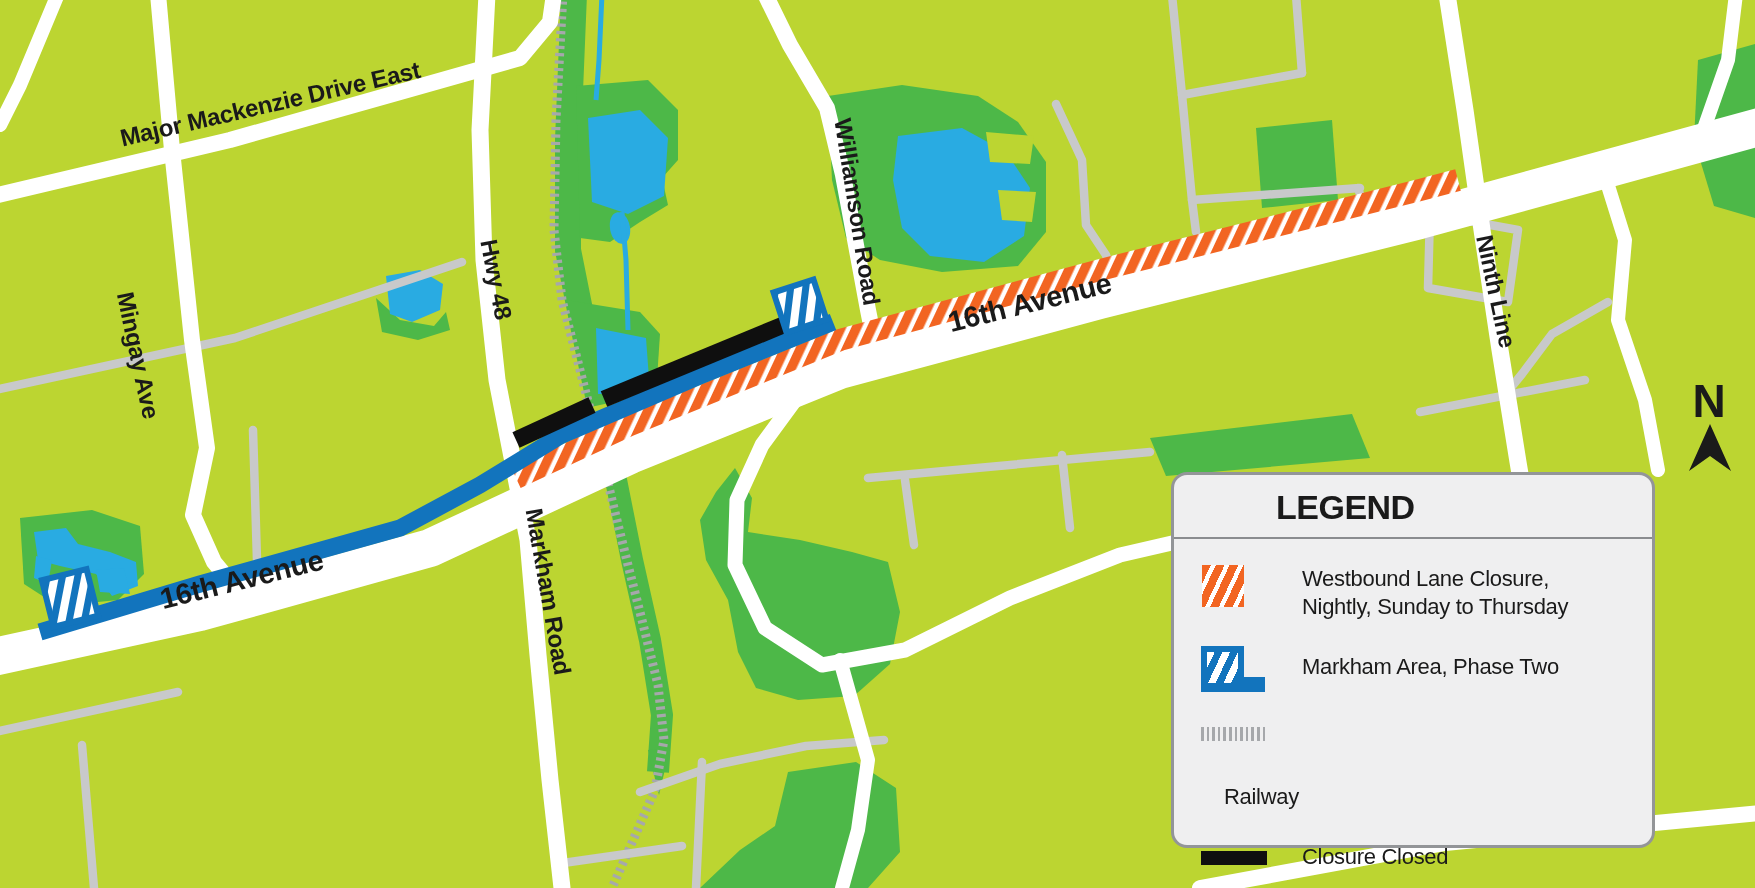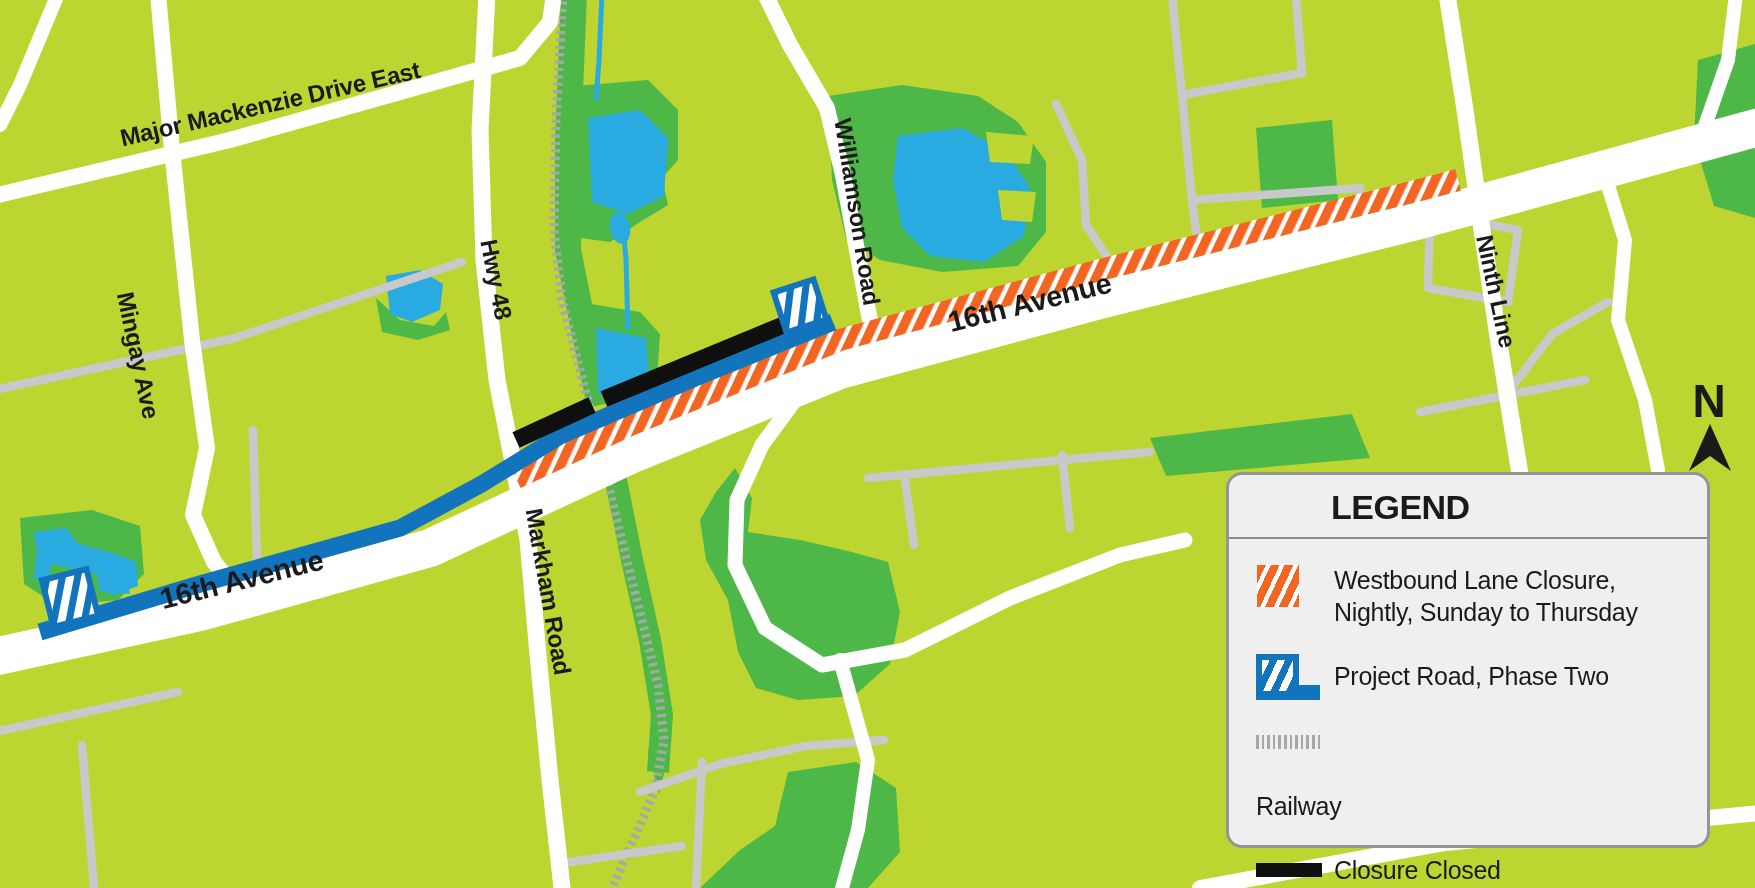--- a/index.html
+++ b/index.html
@@ -2,33 +2,33 @@
 <html><head>
 <meta charset="utf-8">
 <style>
   html,body{margin:0;padding:0;background:#ffffff;}
   body{width:1755px;height:888px;overflow:hidden;font-family:"Liberation Sans",sans-serif;}
   .stage{position:relative;width:1755px;height:888px;}
   svg text{font-family:"Liberation Sans",sans-serif;font-weight:700;fill:#1a1a1a;letter-spacing:-0.3px;}
 
   
   .legend{
-    position:absolute;left:1226px;top:472px;width:484px;height:376px;
+    position:absolute;left:1171px;top:472px;width:484px;height:376px;
     background:#efeff0;border:3px solid #939598;border-radius:16px;
     box-sizing:border-box;color:#1a1a1a;
   }
   .legend-title{
     font-size:34px;font-weight:700;letter-spacing:-0.5px;
     padding:13px 0 10px 102px;
   }
   .legend-divider{height:0;border-top:2.5px solid #8a8c8f;}
   .legend-items{padding:26px 20px 0 27px;}
   .legend-item{display:flex;align-items:flex-start;margin-bottom:26px;}
   .swatch-col{width:64px;flex:0 0 64px;margin-right:14px;}
-  .legend-label{font-size:25px;font-weight:400;line-height:1.26;letter-spacing:-0.3px;}
+  .legend-label{font-size:22px;font-weight:400;line-height:1.26;letter-spacing:-0.3px;margin-left:23px;}
 
   .sw-orange{
     width:42px;height:42px;margin-left:1px;
     background:repeating-linear-gradient(115deg,#f26522 0 8px,#ffffff 8px 12.5px);
   }
   .sw-project{position:relative;width:64px;height:47px;}
   .sw-project .band{position:absolute;left:0;top:31px;width:64px;height:15px;background:#1274bd;}
   .sw-project .square{
     position:absolute;left:0;top:0;width:43px;height:43px;box-sizing:border-box;
     border:6px solid #1274bd;
@@ -178,21 +178,21 @@
     </div>
 
     <div class="legend-item">
       <div class="swatch-col">
         <div class="sw-project">
           <div class="band"></div>
           <div class="square"></div>
         </div>
       </div>
       <div class="legend-label" style="margin-top:7px;">
-        <div>Project Road, Phase Two</div>
+        <div>Markham Area, Phase Two</div>
       </div>
     </div>
 
     <div class="legend-item" style="margin-bottom:32px;flex-direction:column;">
       <div class="swatch-col">
         <div class="sw-rail"></div>
       </div>
       <div class="legend-label">
         <div>Railway</div>
       </div>

